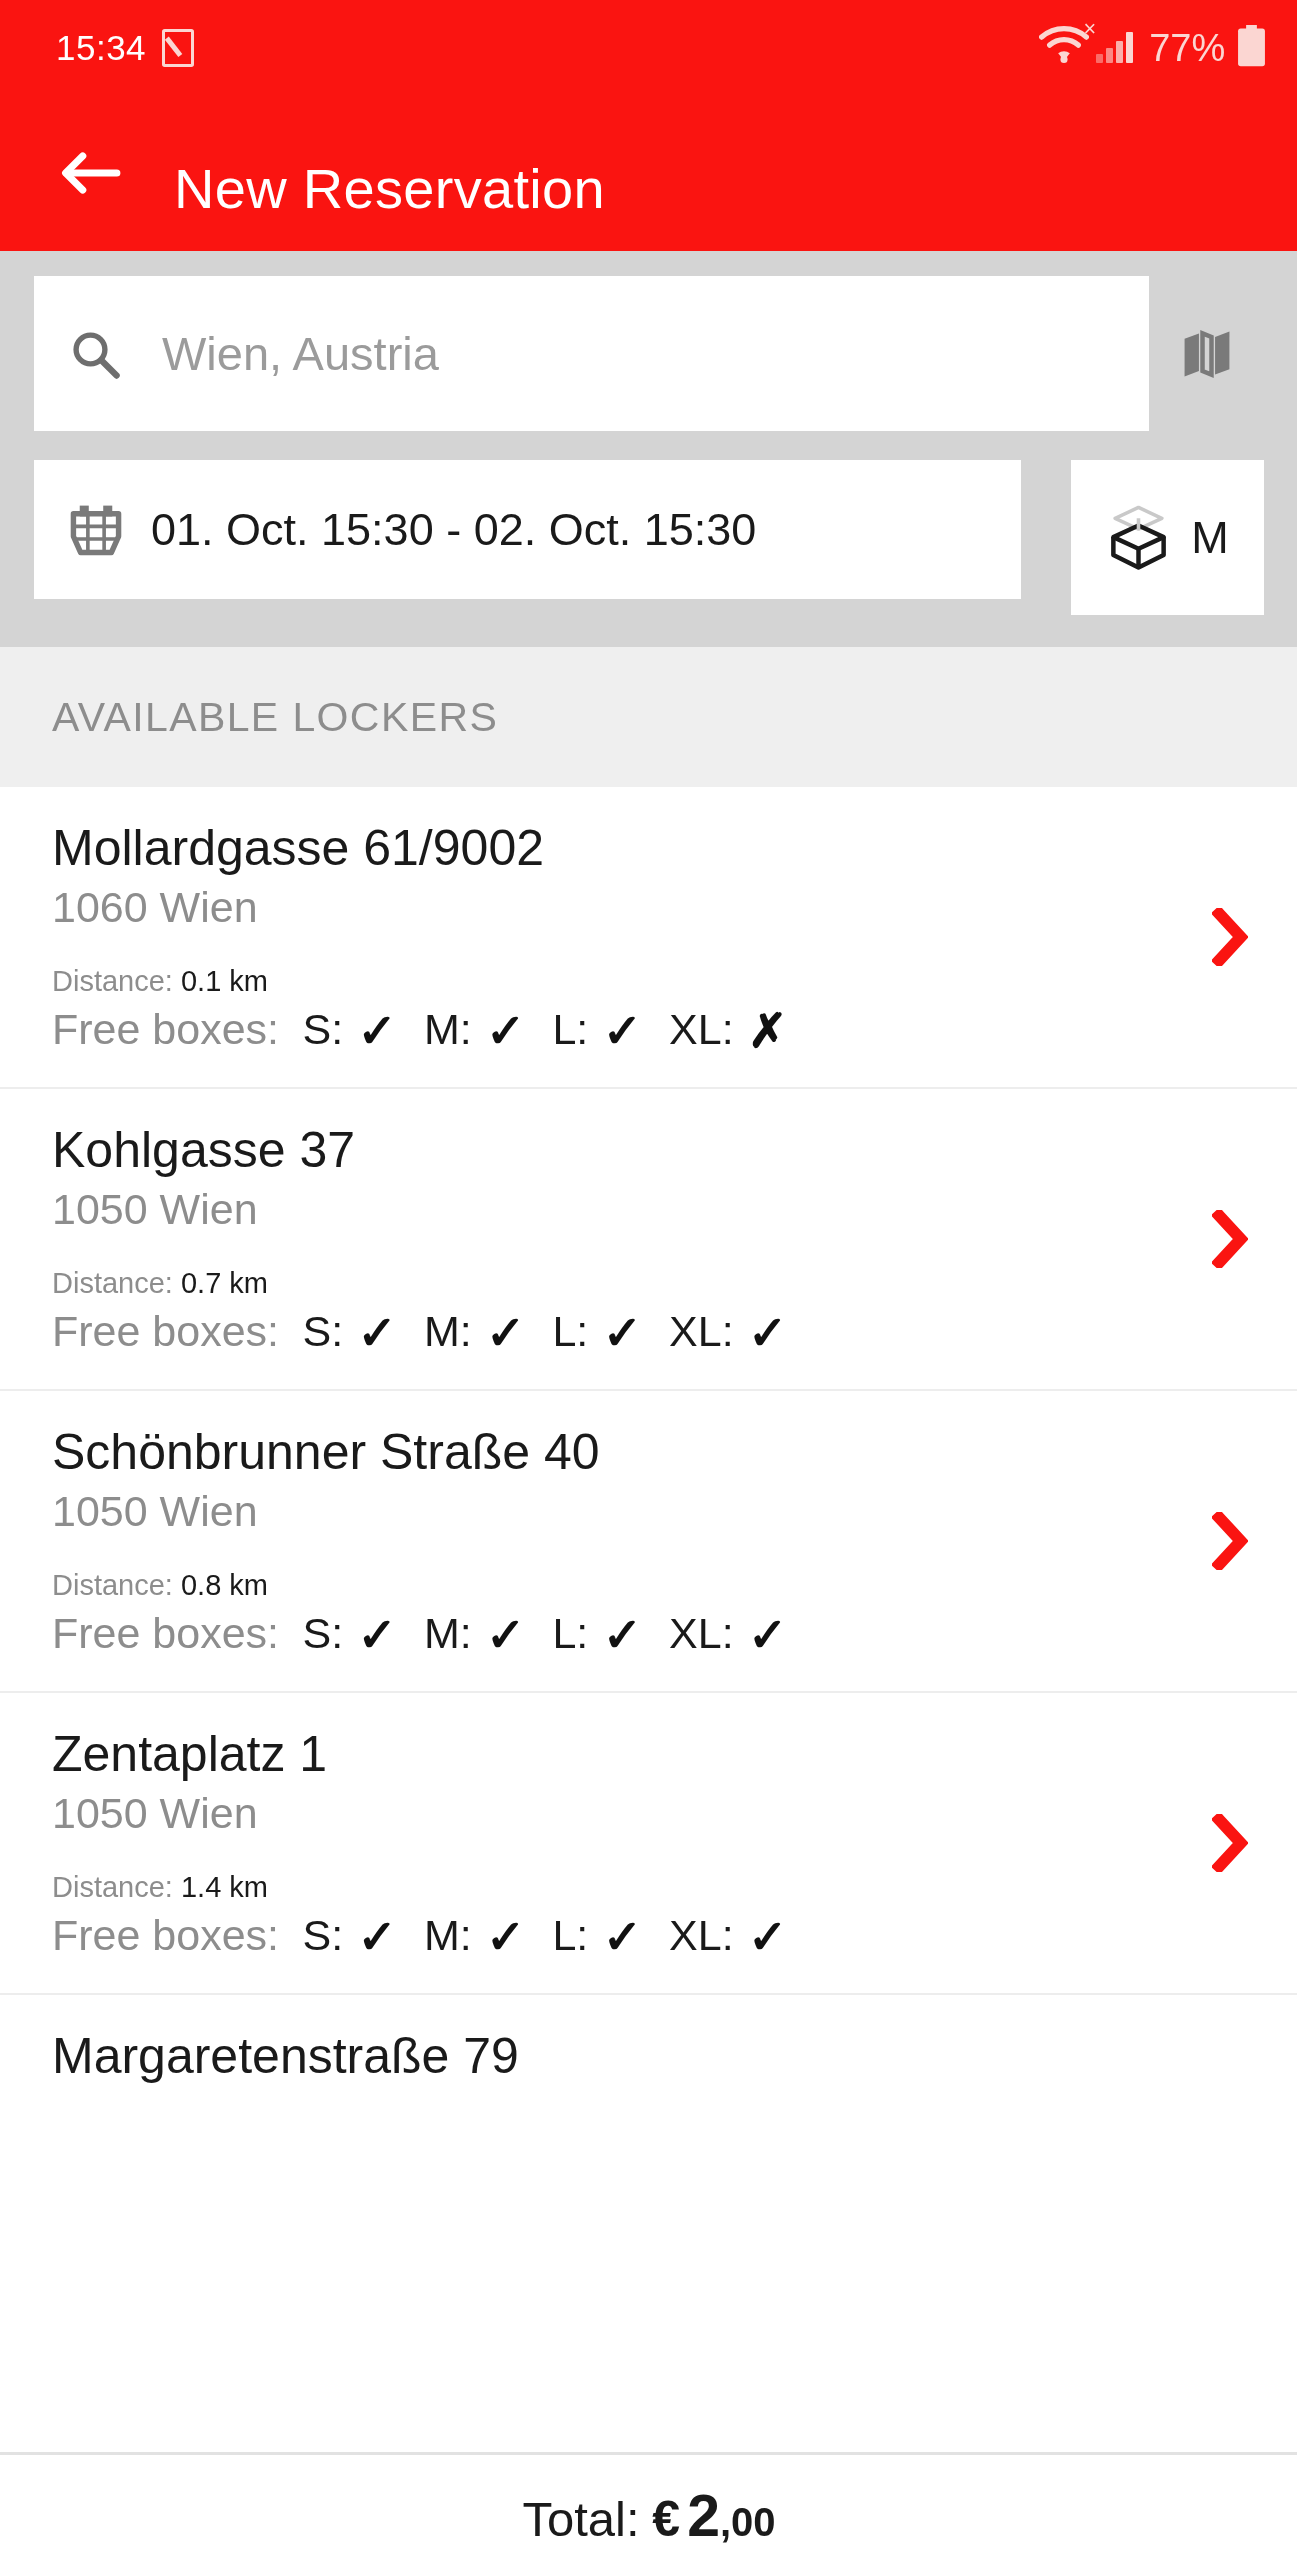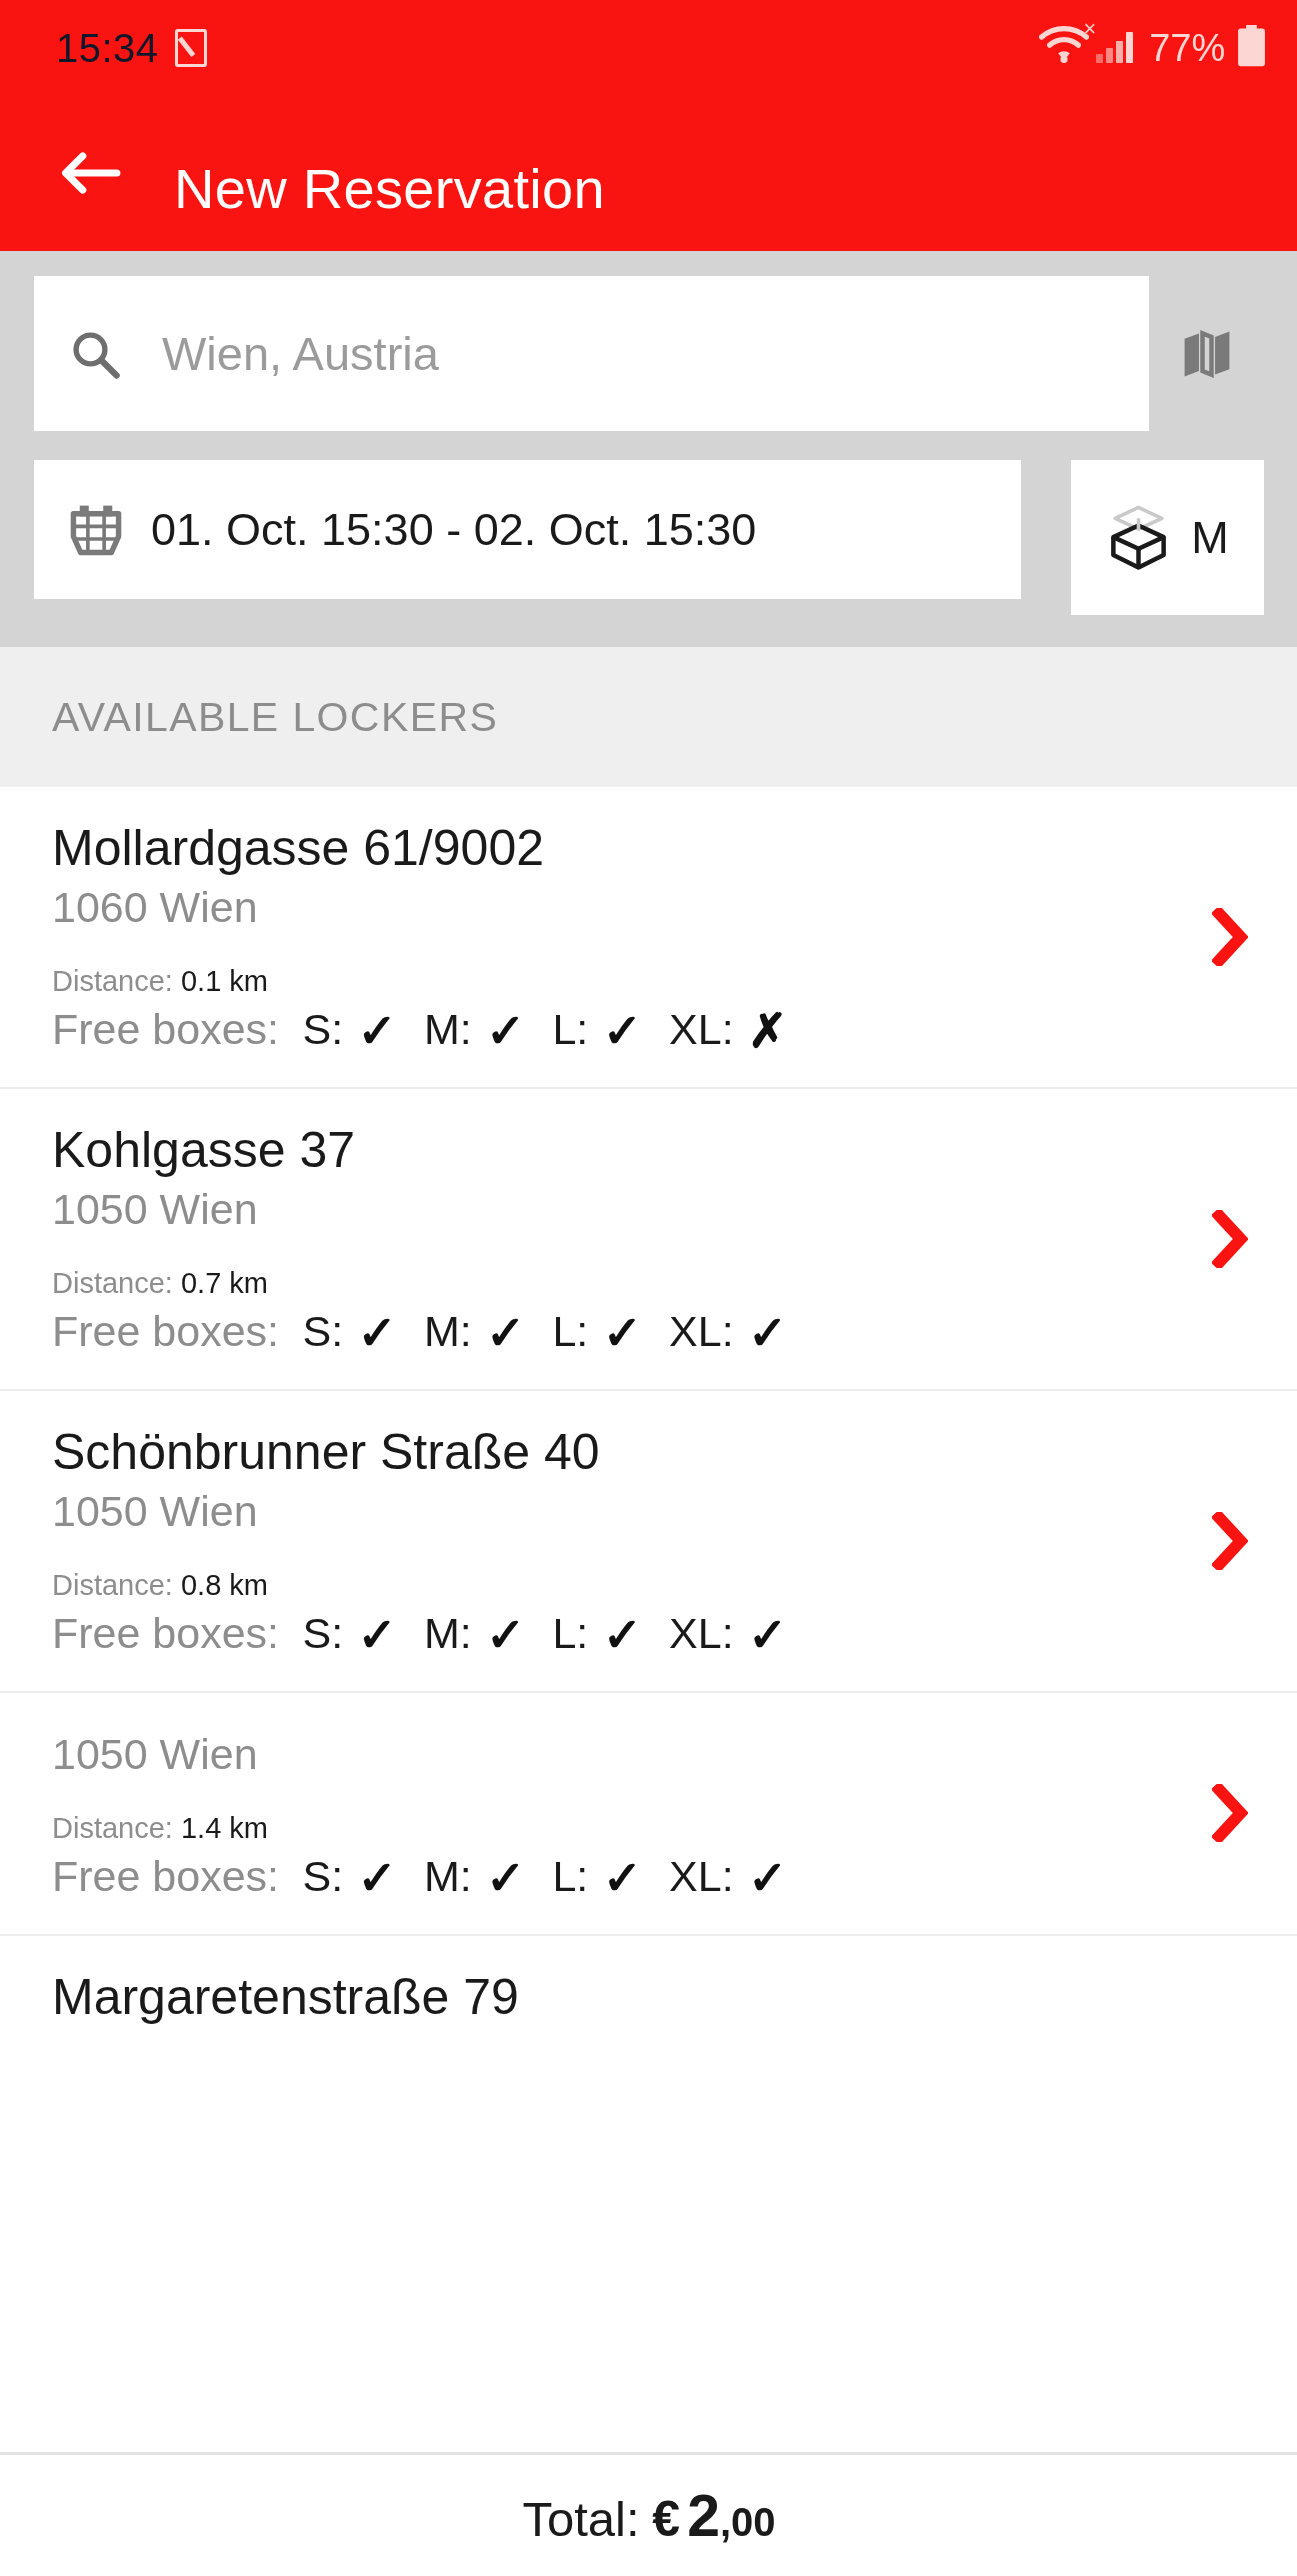--- a/index.html
+++ b/index.html
@@ -23,22 +23,22 @@
   .statusbar {
     height: 95px;
     background: #FA1411;
     display: flex;
     align-items: center;
     padding: 0 31px 0 56px;
     flex: 0 0 auto;
   }
   .sb-left { display: flex; align-items: center; gap: 16px; }
   .sb-time {
-    color: #0f172a;
-    font-size: 40px;
+    color: #ffffff;
+    font-size: 35px;
     letter-spacing: 0.5px;
     line-height: 1;
   }
   .sb-screenshot-icon {
     width: 32px; height: 38px;
     border: 3.6px solid #FBD6D2;
     border-radius: 2.7px;
     position: relative;
   }
   .sb-screenshot-icon::after {
@@ -436,20 +436,21 @@
           <span class="box-size">
             <span class="sz">XL:</span>
             <span class="mark">✓</span>
           </span>
         </div>
         <span class="chev"><svg width="36" height="58" viewBox="0 0 40 64" fill="none">
             <path d="M8 6 L32 32 L8 58" stroke="#FA1411" stroke-width="13" stroke-linecap="square" stroke-linejoin="miter" fill="none"></path>
           </svg></span>
       </div>
       <div class="locker-item">
+        <div class="locker-name">Zentaplatz 1</div>
         <div class="locker-city">1050 Wien</div>
         <div class="locker-distance"><span class="lbl-muted">Distance:</span> <span class="val-dark">1.4 km</span></div>
         <div class="locker-boxes">
           <span class="boxes-label">Free boxes:</span>
           <span class="box-size">
             <span class="sz">S:</span>
             <span class="mark">✓</span>
           </span>
           <span class="box-size">
             <span class="sz">M:</span>

